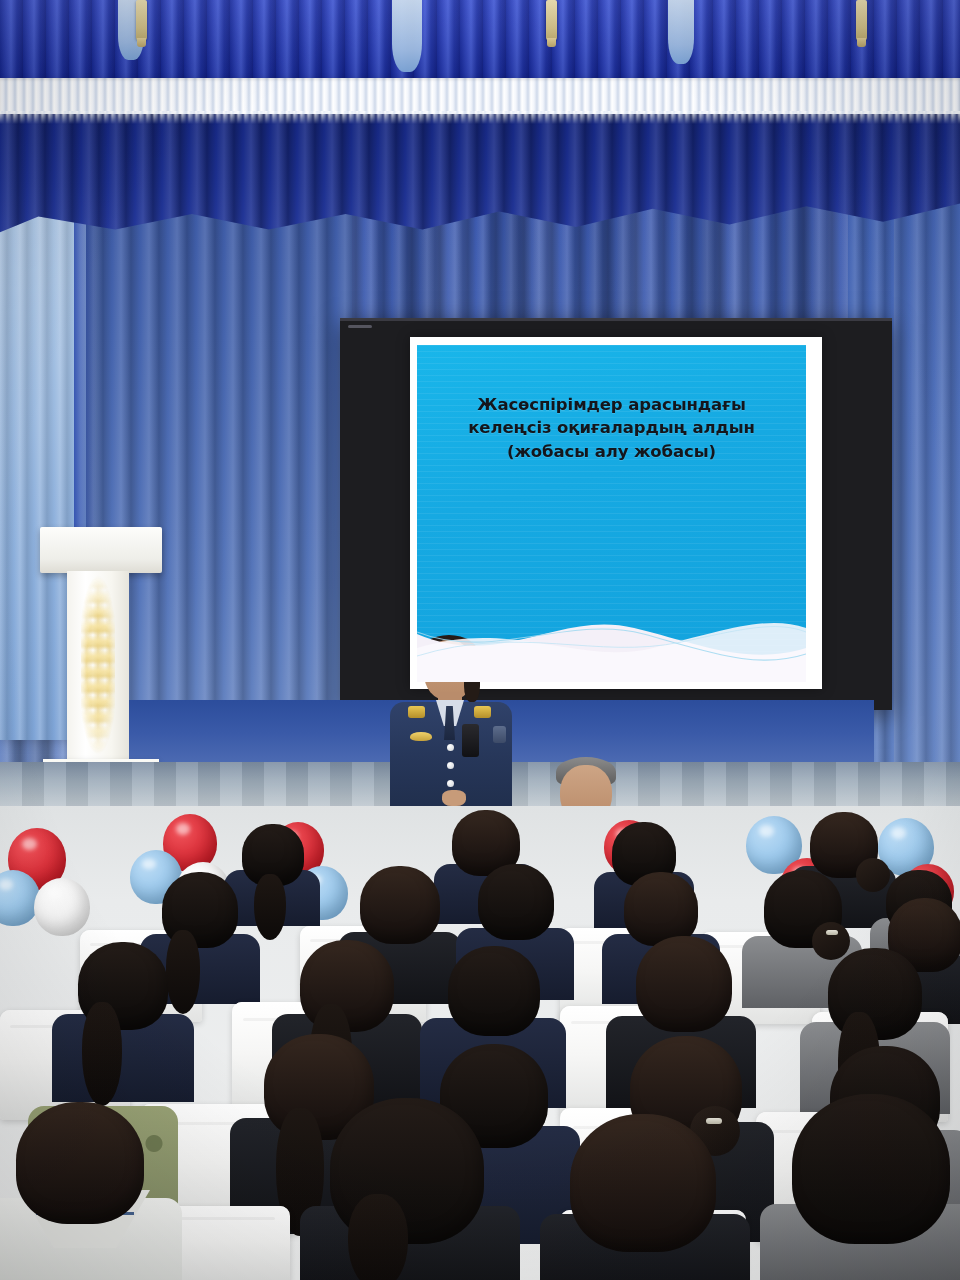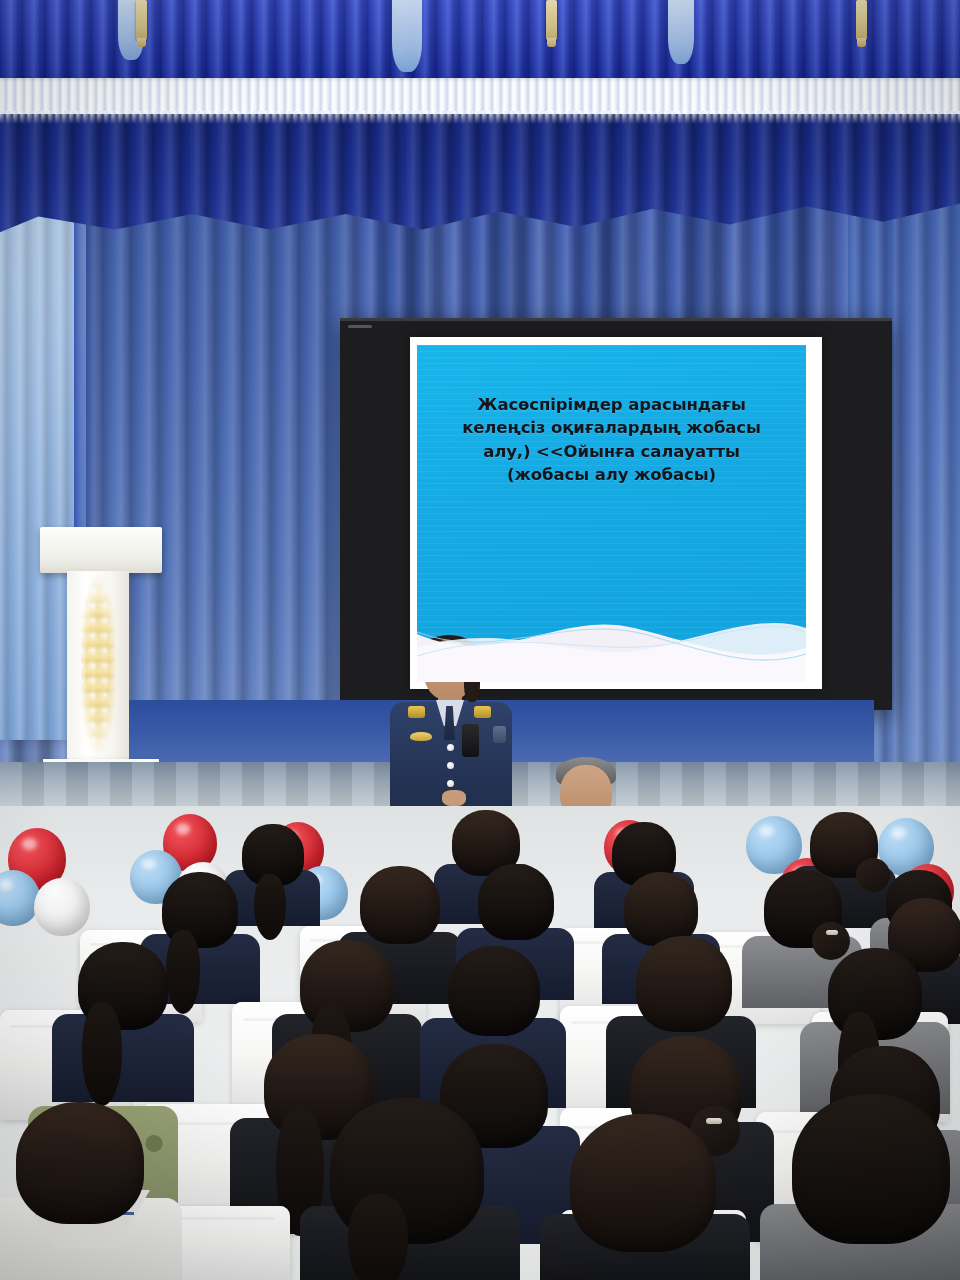--- a/index.html
+++ b/index.html
@@ -458,22 +458,21 @@
   <div class="tassel" style="left:546px;"></div>
   <div class="tassel" style="left:856px;"></div>
   <div class="tier-two"></div>
   <div class="fringe-band"></div>
 
   <div class="screen-frame">
     <div class="slide">
       <div class="slide-inner">
         <div class="slide-title">
           <div>Жасөспірімдер арасындағы</div>
-          <div>келеңсіз оқиғалардың жобасы</div>
-          <div>алу,) &lt;&lt;Ойынға салауатты</div>
+          <div>келеңсіз оқиғалардың алдын</div>
           <div>(жобасы алу жобасы)</div>
         </div>
         <svg class="slide-wave" viewBox="0 0 412 78" preserveAspectRatio="none">
           <path d="M0,30 C90,66 150,6 230,24 C300,40 350,62 412,44 L412,78 L0,78 Z" fill="#f4f0f8"></path>
           <path d="M0,44 C100,14 170,62 250,44 C320,28 370,10 412,24 L412,78 L0,78 Z" fill="#fbf8fd" opacity=".88"></path>
           <path d="M0,28 C80,58 160,10 240,30 C310,48 360,66 412,50" fill="none" stroke="#9fd8f0" stroke-width="1.1" opacity=".85"></path>
           <path d="M0,52 C110,20 190,56 280,38 C340,26 380,16 412,28" fill="none" stroke="#bfe4f4" stroke-width="1" opacity=".8"></path>
         </svg>
       </div>
     </div>

